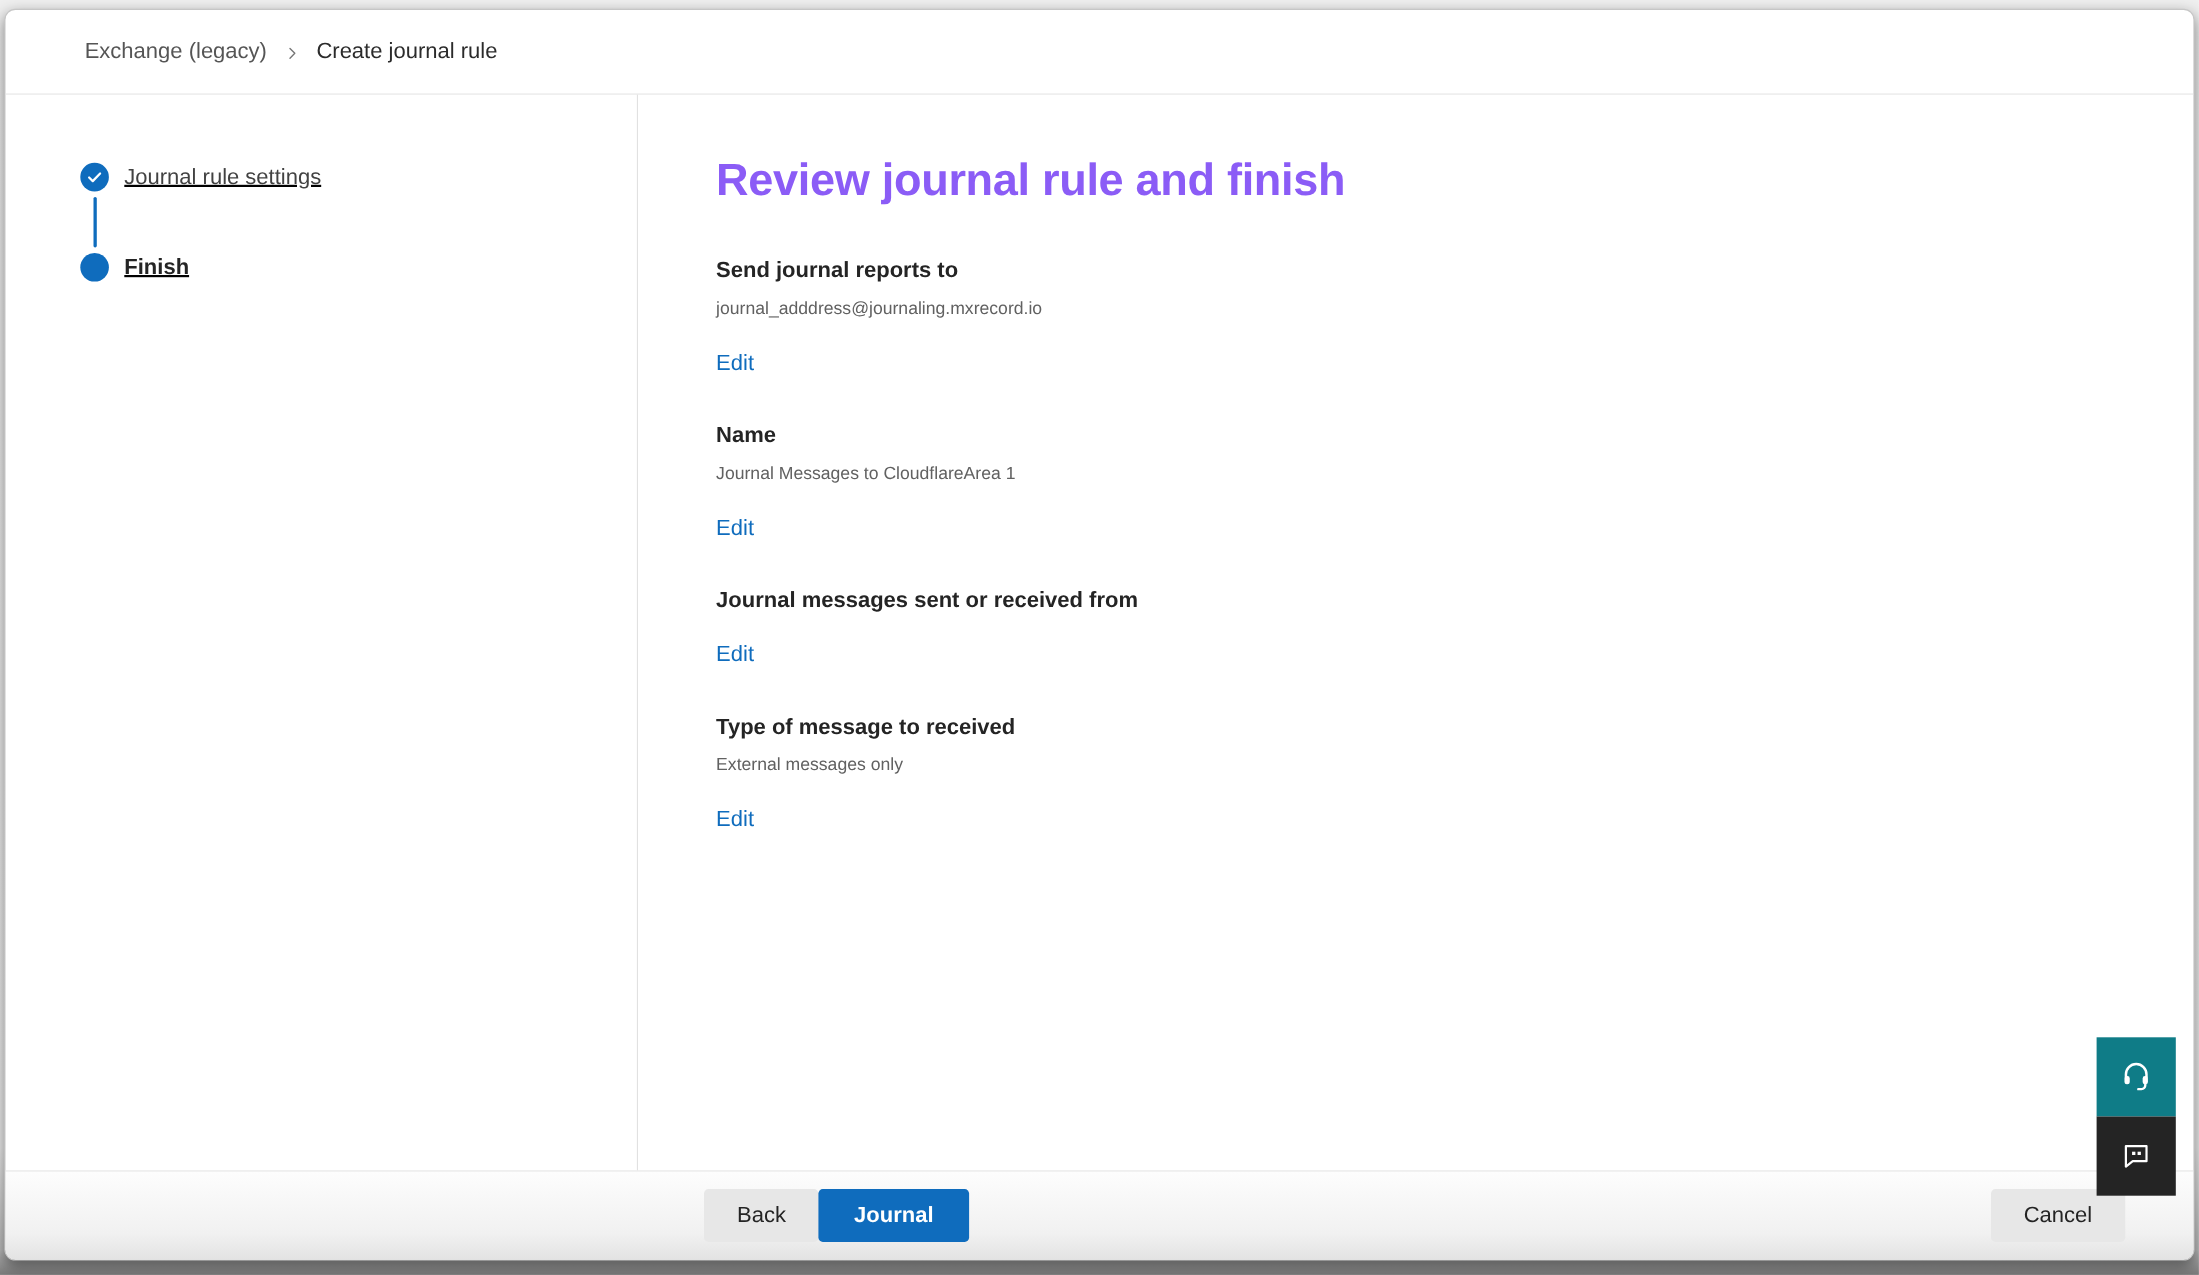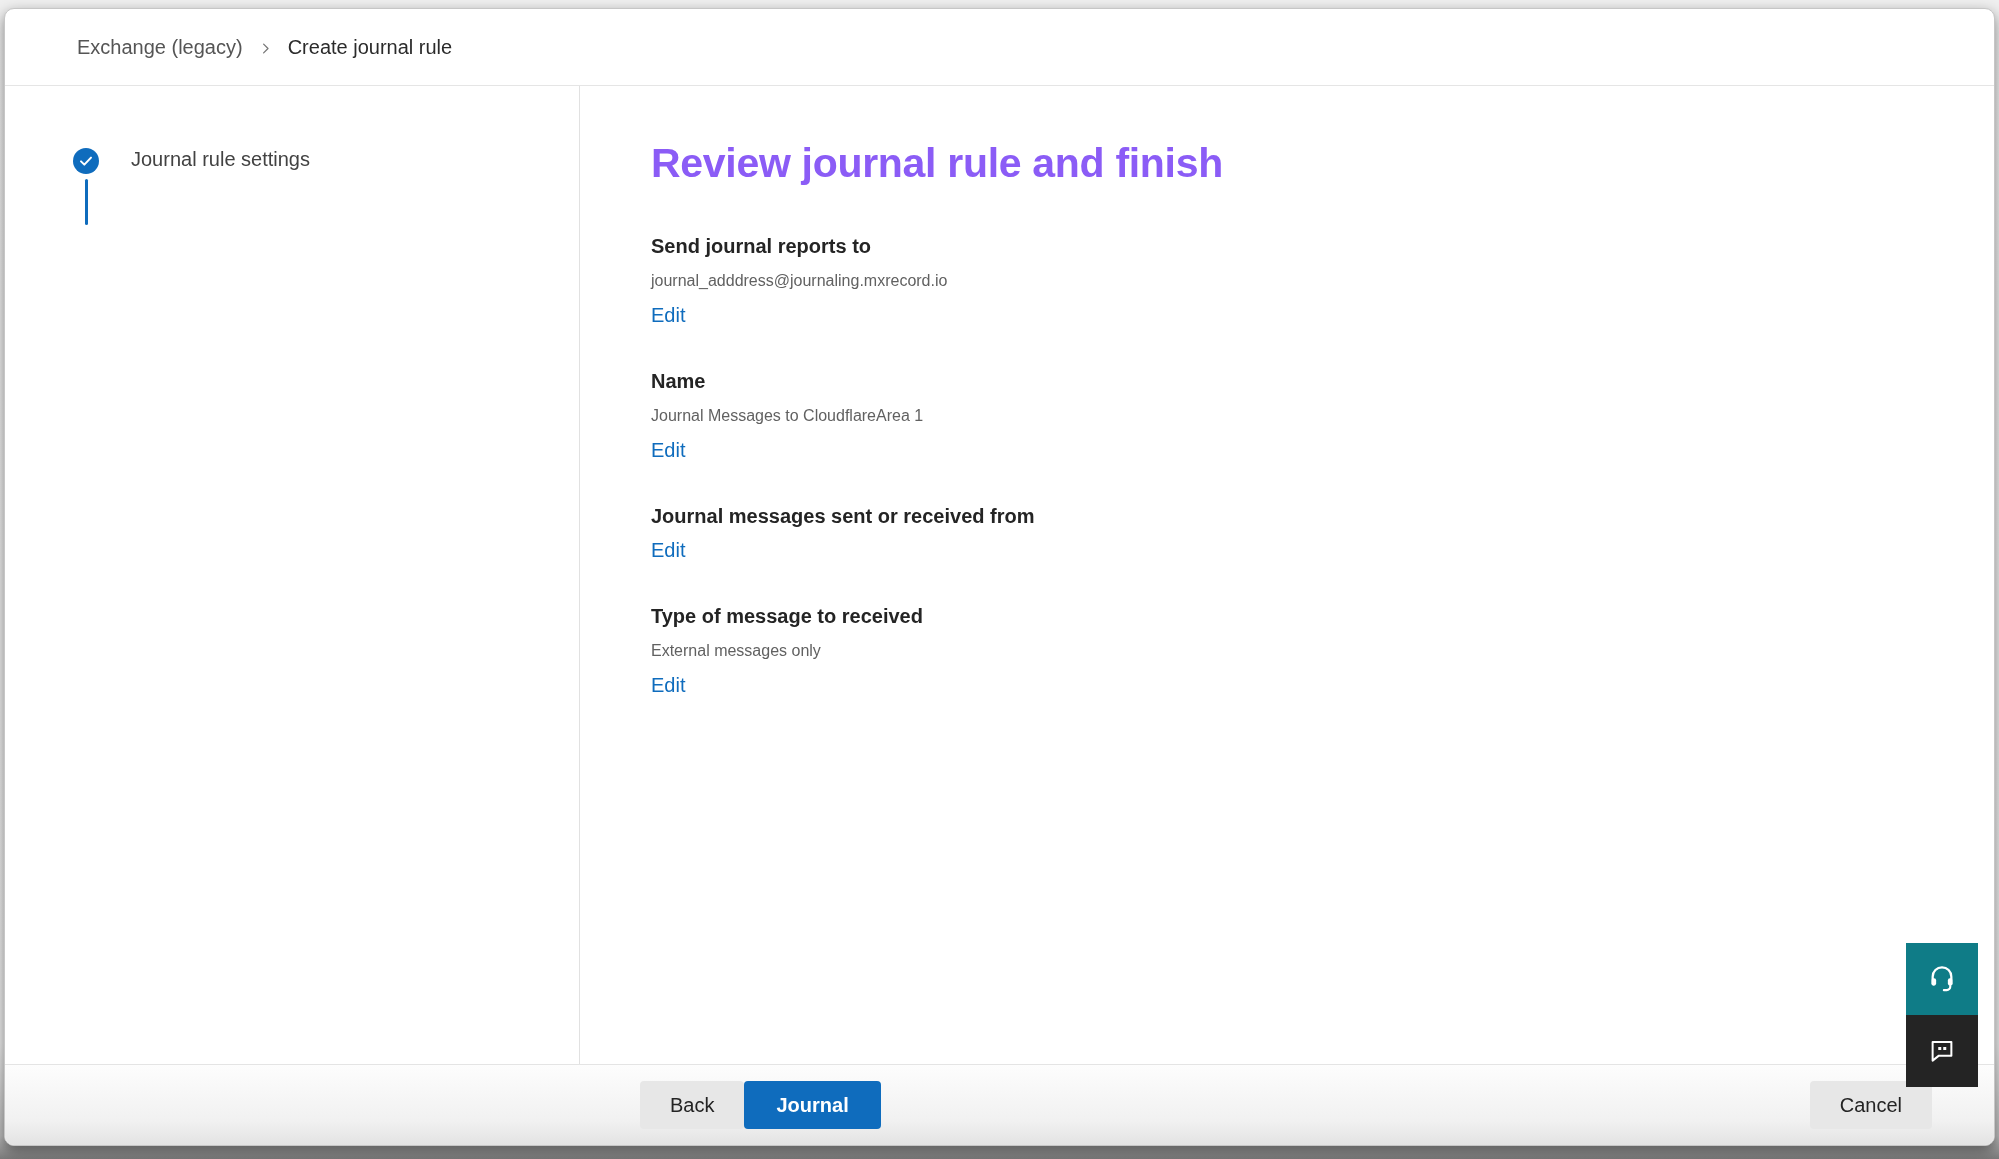--- a/index.html
+++ b/index.html
@@ -38,21 +38,21 @@
 
   
   .content-row { flex: 1; display: flex; min-height: 0; }
 
   .steps-panel {
     width: 575px;
     flex: 0 0 575px;
     border-right: 1px solid #e1e1e1;
     padding: 62px 0 0 68px;
   }
-  .step-row { display: flex; align-items: flex-start; gap: 32px; cursor: pointer; }
+  .step-row { display: flex; align-items: center; gap: 14px; cursor: pointer; text-decoration: underline; }
   .step-dot {
     width: 26px; height: 26px;
     border-radius: 50%;
     background: #0f6cbd;
     display: flex; align-items: center; justify-content: center;
     flex: 0 0 26px;
   }
   .step-label { font-size: 20px; color: #424242; }
   .step-row.current .step-label { font-weight: 700; color: #242424; }
   .step-connector {
@@ -73,21 +73,21 @@
     font-weight: 700;
     color: #8b5cf6;
     letter-spacing: -0.3px;
     margin-bottom: 46px;
   }
   .section { margin-bottom: 40px; }
   .section-label { font-size: 20px; font-weight: 700; color: #242424; line-height: 26px; }
   .section-value { font-size: 16px; color: #616161; line-height: 26px; margin-top: 9px; }
   .edit-link {
     display: inline-block;
-    margin-top: 8px;
+    margin-top: 23px;
     font-size: 20px;
     color: #0f6cbd;
     text-decoration: none;
     cursor: pointer;
     line-height: 26px;
   }
 
   
   .footer {
     height: 81px;
@@ -153,20 +153,24 @@
     <aside class="steps-panel">
       <div class="step-row">
         <span class="step-dot">
           <svg width="16" height="16" viewBox="0 0 24 24" fill="none" stroke="#ffffff" stroke-width="3" stroke-linecap="round" stroke-linejoin="round">
               <path d="M4.5 12.5l5 5L19.5 7"></path>
             </svg>
         </span>
         <span class="step-label">Journal rule settings</span>
       </div>
       <div class="step-connector"></div>
+      <div class="step-row current">
+        <span class="step-dot"></span>
+        <span class="step-label">Finish</span>
+      </div>
     </aside>
 
     <main class="main">
       <h1 class="page-title">Review journal rule and finish</h1>
 
       <div class="section">
         <div class="section-label">Send journal reports to</div>
         <div class="section-value">journal_adddress@journaling.mxrecord.io</div>
         <a class="edit-link">Edit</a>
       </div>

